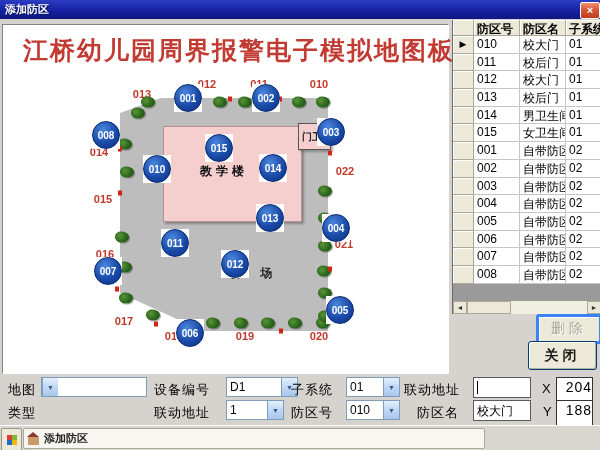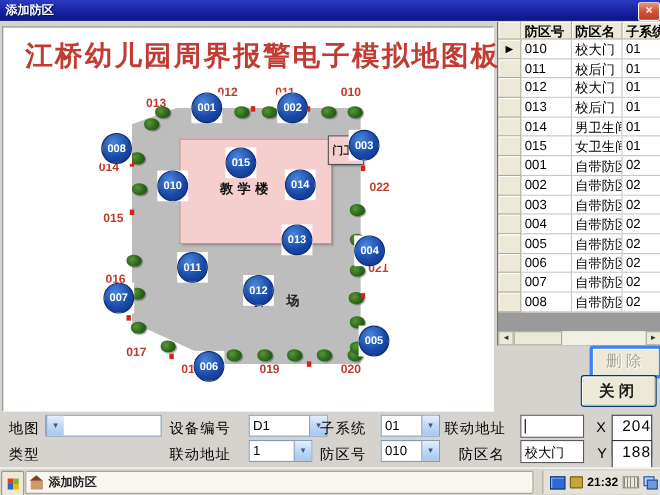--- a/index.html
+++ b/index.html
@@ -377,25 +377,15 @@
           <i></i>
           <i></i>
           <i></i>
           <i></i>
         </span>
     </div>
     <div class="task-btn">
       <span class="house-icon"></span>
       <span>添加防区</span>
     </div>
-    <div class="tray">
-      <span class="icon-monitor"></span>
-      <span class="icon-plug"></span>
-      <span class="tray-clock">21:32</span>
-      <span class="icon-keyboard"></span>
-      <span class="icon-cascade">
-          <i></i>
-          <i></i>
-        </span>
-    </div>
   </div>
 
 </div>
 
 </body></html>

